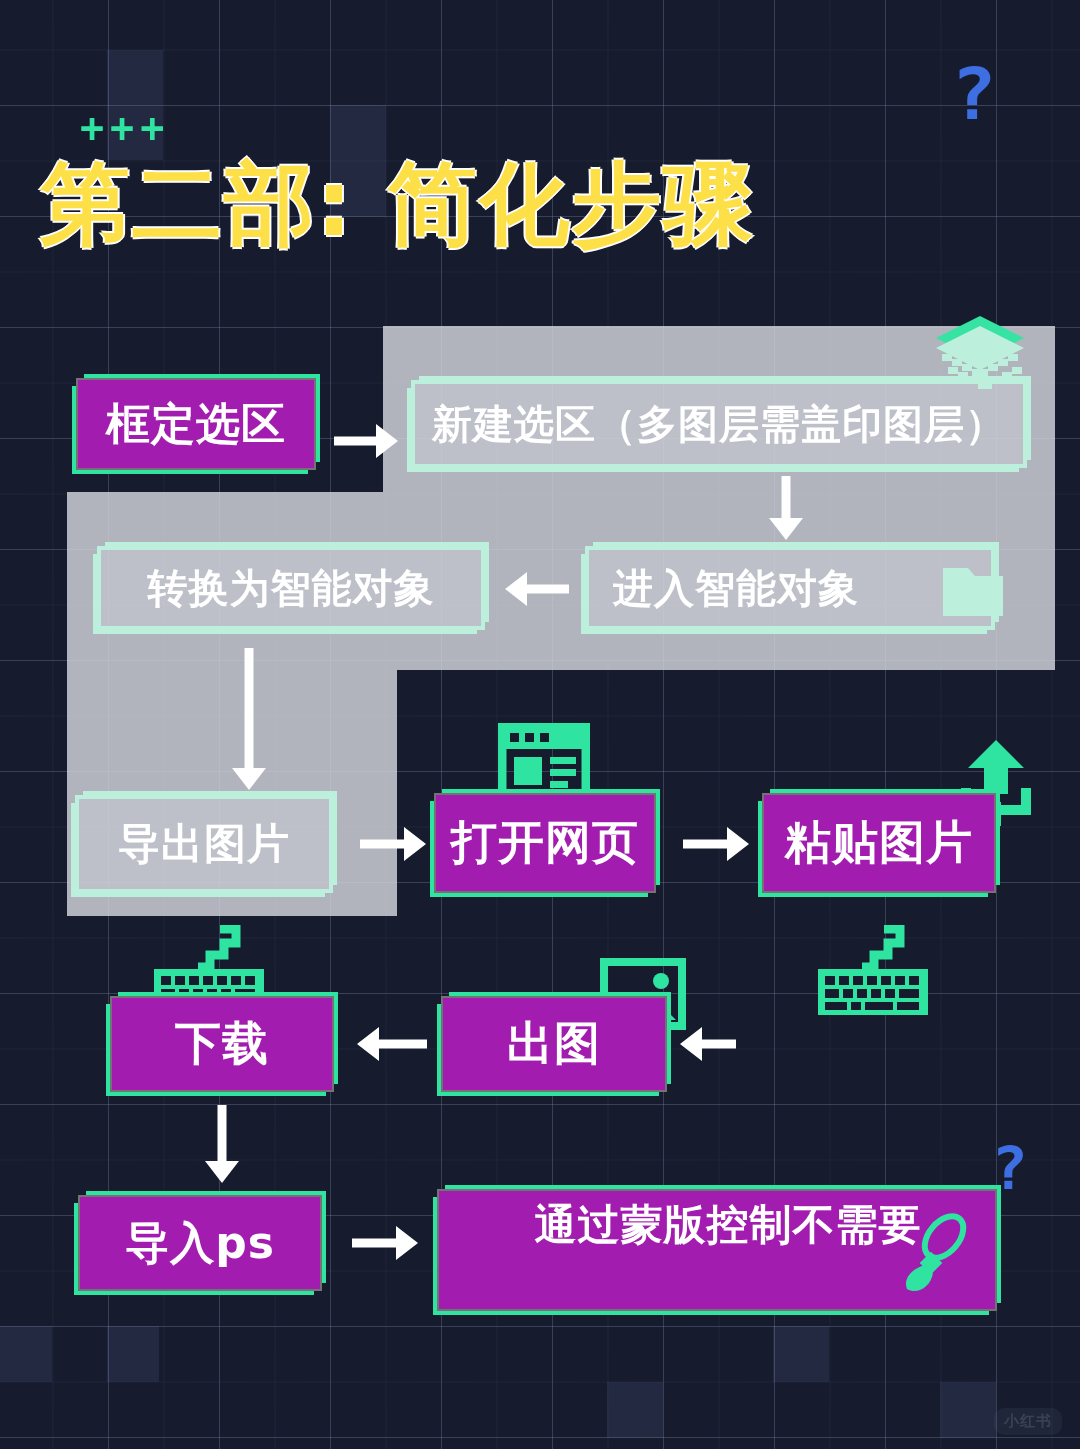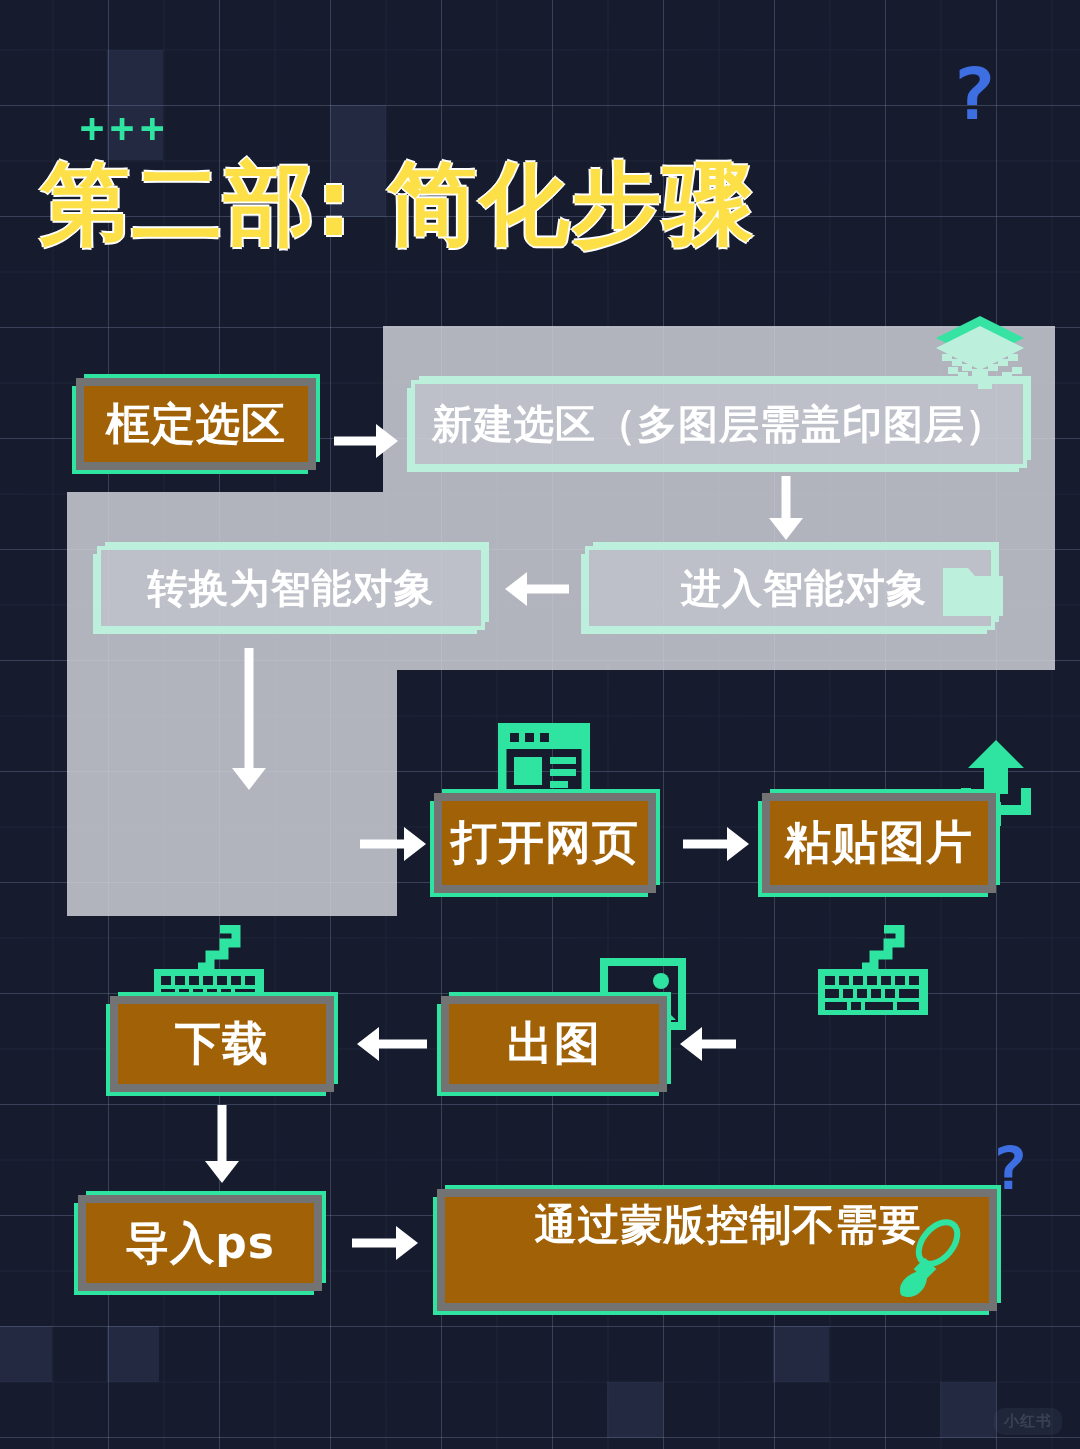--- a/index.html
+++ b/index.html
@@ -106,22 +106,22 @@
     align-items: center;
     justify-content: center;
     color: #ffffff;
     font-weight: bold;
     white-space: nowrap;
     text-align: center;
     letter-spacing: 1px;
   }
   
   .box.dark {
-    background: #a16207;
-    border: 8px solid #737373;
+    background: #a21caf;
+    border: 2px solid #737373;
     box-shadow:
       -6px 6px 0 -2px #2fe3a0,
        6px -6px 0 -2px #2fe3a0;
   }
   
   .box.light {
     background: rgba(200,203,211,0.55);
     border: 4px solid #bdf0dc;
     box-shadow:
       -6px 6px 0 -2px #bdf0dc,
@@ -256,36 +256,39 @@
 
   <div class="box light" style="left:97px; top:546px; width:388px; height:84px; font-size:40px;">
     <span class="box-label">转换为智能对象</span>
   </div>
 
   <div class="harrow left" style="left:505px; top:572px; width:64px; height:34px;">
     <div class="shaft" style="width:46px;"></div>
       <div class="head"></div>
   </div>
 
-  <div class="box light" style="left:585px; top:546px; width:410px; height:84px; font-size:40px; justify-content:flex-end; padding-left:24px;">
+  <div class="box light" style="left:585px; top:546px; width:410px; height:84px; font-size:40px; justify-content:space-between; padding-left:24px;">
     <span class="box-label">进入智能对象</span>
     <span class="icon" style="position:relative; left:14px; top:2px;">
       <svg width="64" height="56" viewBox="0 0 64 56">
         <path d="M4 8 h22 l7 8 h27 v36 H4 Z" fill="#bdf0dc"></path>
         <path d="M4 8 h22 l7 8 h27 v36 H4 Z" fill="none" stroke="#bdf0dc" stroke-width="4"></path>
         <rect x="10" y="20" width="48" height="28" fill="#bdf0dc"></rect>
       </svg>
     </span>
   </div>
 
   <div class="varrow" style="left:227px; top:648px; width:44px; height:142px;">
     <div class="shaft" style="height:120px;"></div>
       <div class="head"></div>
   </div>
 
+  <div class="box light" style="left:75px; top:795px; width:258px; height:98px; font-size:42px;">
+    <span class="box-label">导出图片</span>
+  </div>
 
   <div class="harrow" style="left:360px; top:827px; width:66px; height:34px;">
     <div class="shaft" style="width:48px;"></div>
       <div class="head"></div>
   </div>
 
   <div class="icon" style="left:498px; top:723px;">
     <svg width="92" height="90" viewBox="0 0 92 90">
       <rect x="4" y="4" width="84" height="82" fill="none" stroke="#2fe3a0" stroke-width="9"></rect>
       <rect x="4" y="4" width="84" height="22" fill="#2fe3a0"></rect>

